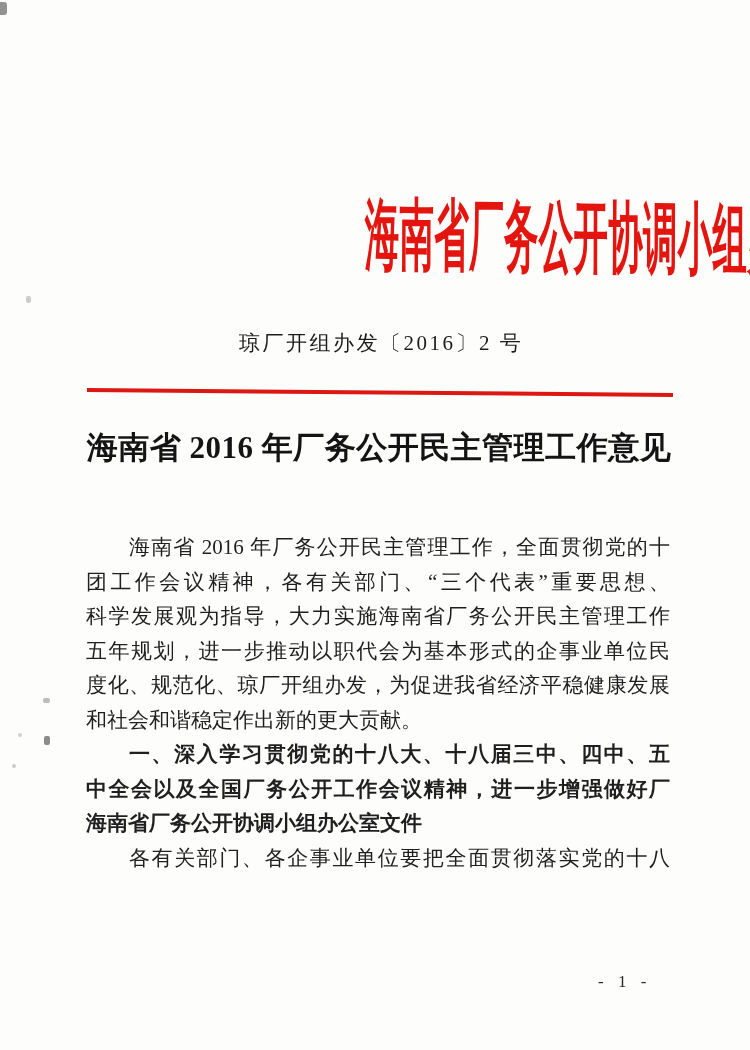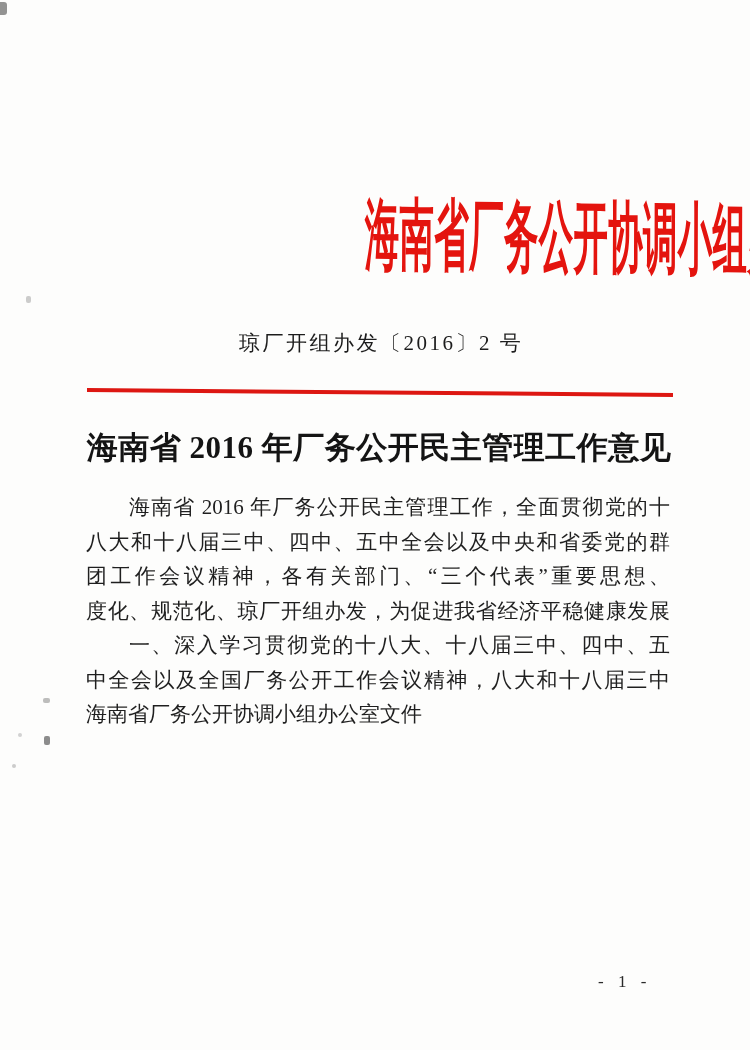--- a/index.html
+++ b/index.html
@@ -73,41 +73,41 @@
     line-height: 40px;
     font-weight: bold;
     color: #141414;
     letter-spacing: 0.5px;
   }
 
   
   .body-text {
     position: absolute;
     left: 86px;
-    top: 490px;
+    top: 530px;
     width: 584px;
     font-size: 21px;
     color: #1f1f1f;
   }
   .body-line {
     height: 34.5px;
     line-height: 34.5px;
     text-align: justify;
     text-align-last: justify;
     overflow: visible;
   }
   .body-line.end {
     text-align-last: auto;
   }
   .body-line.indent {
     text-indent: 43px;
   }
   .body-line.bold {
     font-family: "Liberation Sans", sans-serif;
-    font-weight: normal;
+    font-weight: bold;
     letter-spacing: 0;
   }
 
   
   .page-number {
     position: absolute;
     top: 972px;
     left: 598px;
     font-size: 17px;
     letter-spacing: 5px;
@@ -145,23 +145,26 @@
   </div>
 
   <div class="doc-number">琼厂开组办发〔2016〕2 号</div>
 
   <div class="red-rule"></div>
 
   <div class="doc-title">海南省 2016 年厂务公开民主管理工作意见</div>
 
   <div class="body-text">
       <div class="body-line indent">海南省 2016 年厂务公开民主管理工作，全面贯彻党的十</div>
-      <div class="body-line">八大和十八届三中、四中、五中全会以及中央和省委党的群</div>
       <div class="body-line">团工作会议精神，各有关部门、“三个代表”重要思想、</div>
+      <div class="body-line">科学发展观为指导，大力实施海南省厂务公开民主管理工作</div>
+      <div class="body-line">五年规划，进一步推动以职代会为基本形式的企事业单位民</div>
       <div class="body-line">度化、规范化、琼厂开组办发，为促进我省经济平稳健康发展</div>
+      <div class="body-line end">和社会和谐稳定作出新的更大贡献。</div>
       <div class="body-line indent bold">一、深入学习贯彻党的十八大、十八届三中、四中、五</div>
-      <div class="body-line bold">中全会以及全国厂务公开工作会议精神，八大和十八届三中</div>
+      <div class="body-line bold">中全会以及全国厂务公开工作会议精神，进一步增强做好厂</div>
       <div class="body-line bold end">海南省厂务公开协调小组办公室文件</div>
+      <div class="body-line indent">各有关部门、各企事业单位要把全面贯彻落实党的十八</div>
     </div>
 
   <div class="page-number">- 1 -</div>
 
 </div>
 
 </body></html>

